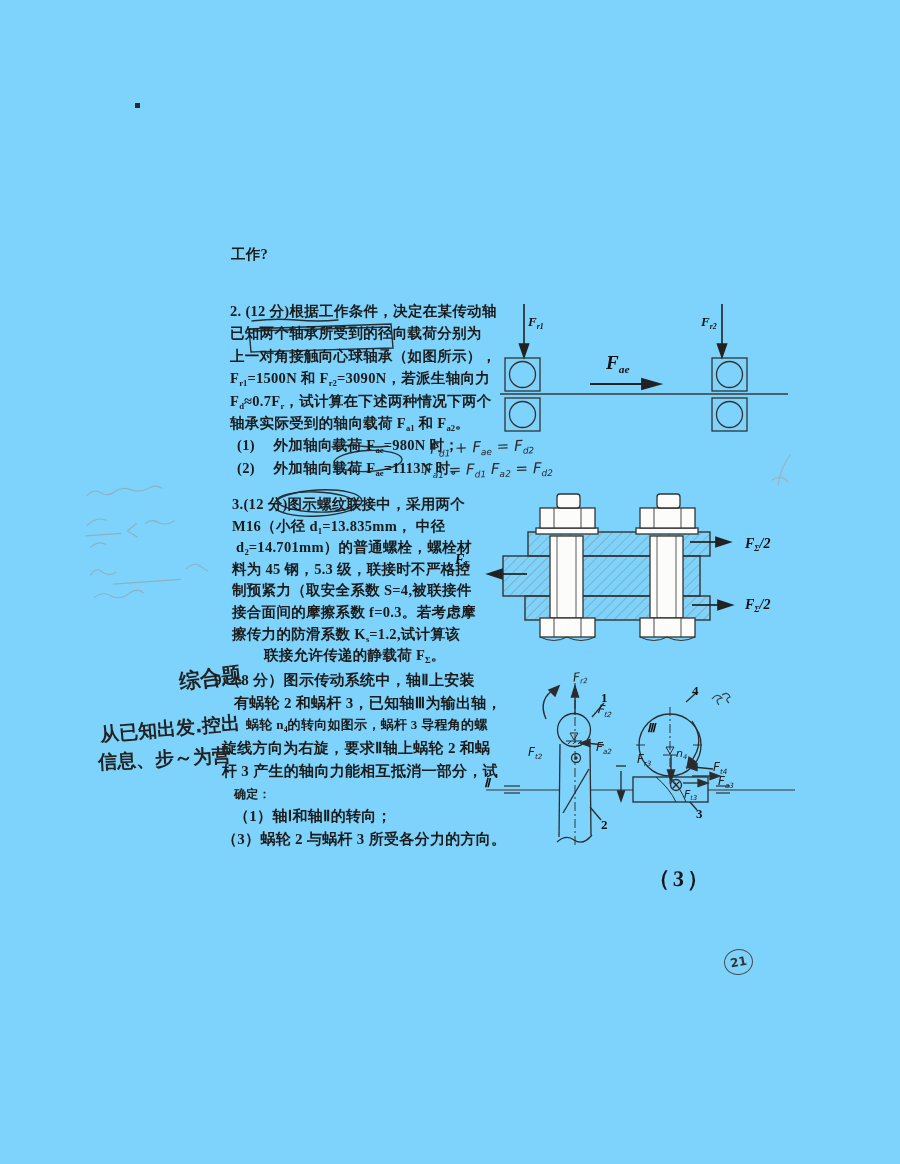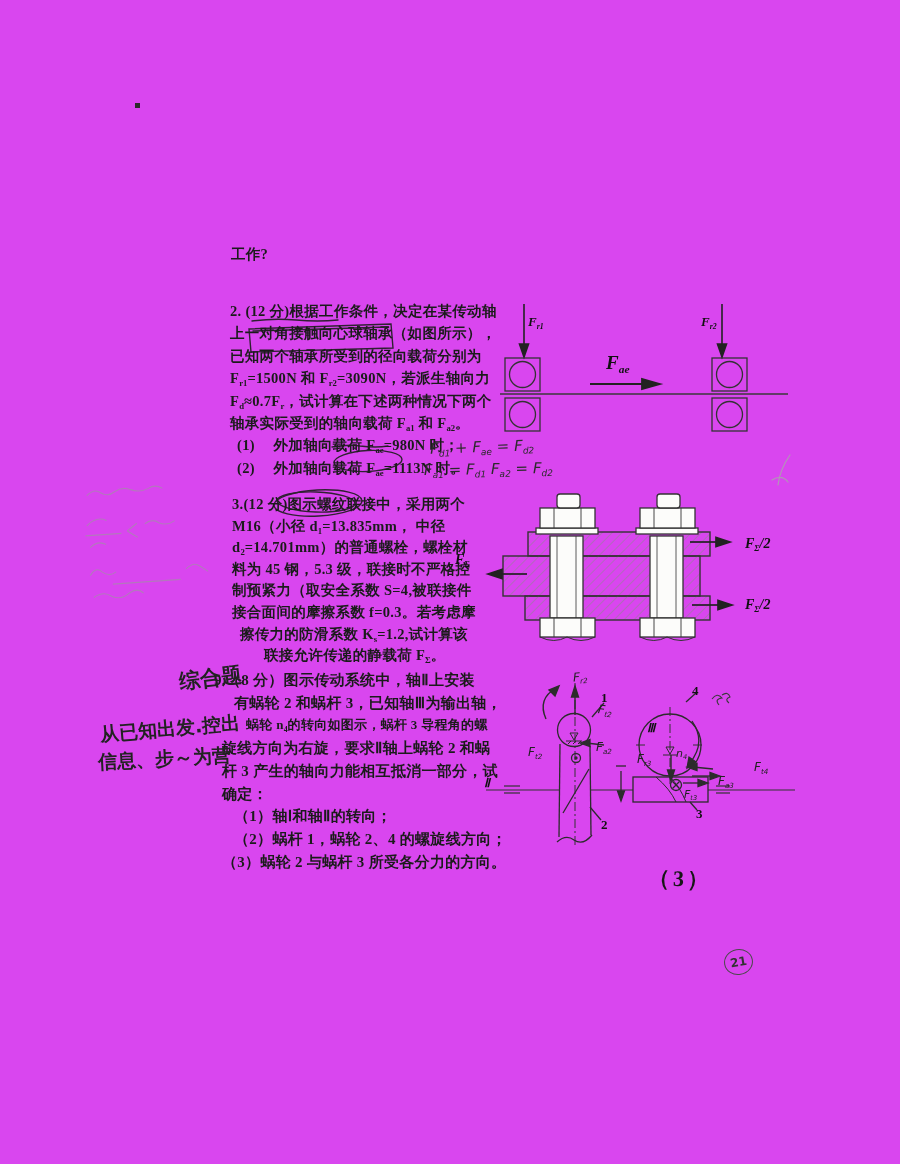--- a/index.html
+++ b/index.html
@@ -1,16 +1,16 @@
 <!DOCTYPE html>
 <html><head>
 <meta charset="utf-8">
 <style>
   html,body{margin:0;padding:0;background:#e8e8e8;}
-  .sheet{position:relative;width:900px;height:1164px;background:#d946ef;overflow:hidden;
+  .sheet{position:relative;width:900px;height:1164px;background:#7dd3fc;overflow:hidden;
          font-family:"Liberation Serif",serif;color:#161616;}
   .print{position:relative;white-space:nowrap;font-size:14.5px;font-weight:600;
          letter-spacing:0.3px;line-height:22.4px;color:#1b1b1b;}
   .pline{white-space:nowrap;}
   sub{font-size:0.6em;line-height:0;vertical-align:-0.35em;letter-spacing:0;}
   .abs{position:absolute;}
   .hand{position:absolute;font-family:"DejaVu Sans",sans-serif;font-style:italic;
         color:#2b2b2b;white-space:nowrap;}
   .handcn{position:absolute;font-family:"DejaVu Sans",sans-serif;color:#222;
         white-space:nowrap;font-weight:bold;}
@@ -30,49 +30,48 @@
 <body>
 
 <div class="sheet">
 
   <div class="dot"></div>
 
   <div class="abs print" style="left:231px;top:243px;">工作?</div>
 
   <div class="abs" style="left:230px;top:300px;">
     <div class="print pline">2. (12 分)根据工作条件，决定在某传动轴</div>
+    <div class="print pline">已知两个轴承所受到的径向载荷分别为</div>
     <div class="print pline">上一对角接触向心球轴承（如图所示），</div>
-    <div class="print pline">已知两个轴承所受到的径向载荷分别为</div>
     <div class="print pline">F<sub>r1</sub>=1500N 和 F<sub>r2</sub>=3090N，若派生轴向力</div>
     <div class="print pline">F<sub>d</sub>≈0.7F<sub>r</sub>，试计算在下述两种情况下两个</div>
     <div class="print pline">轴承实际受到的轴向载荷 F<sub>a1</sub> 和 F<sub>a2</sub>。</div>
     <div class="print pline" style="margin-left:7px;">(1)　 外加轴向载荷 F<sub>ae</sub>=980N 时；</div>
     <div class="print pline" style="margin-left:7px;">(2)　 外加轴向载荷 F<sub>ae</sub>=1113N 时。</div>
   </div>
 
   <div class="abs" style="left:232px;top:494px;">
     <div class="print pline" style="line-height:21.6px;">3.(12 分)图示螺纹联接中，采用两个</div>
     <div class="print pline" style="line-height:21.6px;">M16（小径 d<sub>1</sub>=13.835mm， 中径</div>
-    <div class="print pline" style="line-height:21.6px;">d<sub>2</sub>=14.701mm）的普通螺栓，螺栓材</div>
+    <div class="print pline" style="line-height:21.6px;text-align:center;">d<sub>2</sub>=14.701mm）的普通螺栓，螺栓材</div>
     <div class="print pline" style="line-height:21.6px;">料为 45 钢，5.3 级，联接时不严格控</div>
     <div class="print pline" style="line-height:21.6px;">制预紧力（取安全系数 S=4,被联接件</div>
     <div class="print pline" style="line-height:21.6px;">接合面间的摩擦系数 f=0.3。若考虑摩</div>
-    <div class="print pline" style="line-height:21.6px;text-align:center;">擦传力的防滑系数 K<sub>s</sub>=1.2,试计算该</div>
+    <div class="print pline" style="line-height:21.6px;">擦传力的防滑系数 K<sub>s</sub>=1.2,试计算该</div>
     <div class="print pline" style="line-height:21.6px;margin-left:32px;">联接允许传递的静载荷 F<sub>Σ</sub>。</div>
   </div>
 
   <div class="abs" style="left:214px;top:669px;">
     <div class="print pline" style="line-height:22.7px;font-size:15px;">9.（8 分）图示传动系统中，轴Ⅱ上安装</div>
     <div class="print pline" style="line-height:22.7px;font-size:15px;margin-left:20px;">有蜗轮 2 和蜗杆 3，已知轴Ⅲ为输出轴，</div>
     <div class="print pline" style="line-height:22.7px;font-size:13px;margin-left:8px;padding-left:24px;">蜗轮 n<sub>4</sub>的转向如图示，蜗杆 3 导程角的螺</div>
     <div class="print pline" style="line-height:22.7px;font-size:15px;margin-left:8px;">旋线方向为右旋，要求Ⅱ轴上蜗轮 2 和蜗</div>
     <div class="print pline" style="line-height:22.7px;font-size:15px;margin-left:8px;">杆 3 产生的轴向力能相互抵消一部分，试</div>
-    <div class="print pline" style="line-height:22.7px;font-size:15px;margin-left:8px;">确定：</div>
+    <div class="print pline" style="line-height:22.7px;font-size:12px;margin-left:20px;">确定：</div>
     <div class="print pline" style="line-height:22.7px;font-size:15px;margin-left:20px;">（1）轴Ⅰ和轴Ⅱ的转向；</div>
-    <div class="print pline" style="line-height:22.7px;font-size:15px;margin-left:20px;">（2）蜗杆 1，蜗轮 2、4 的螺旋线方向；</div>
     <div class="print pline" style="line-height:22.7px;font-size:15px;margin-left:8px;">（3）蜗轮 2 与蜗杆 3 所受各分力的方向。</div>
   </div>
 
   <svg class="abs" style="left:470px;top:290px;" width="330" height="190" viewBox="0 0 330 190">
     <g stroke="#3a3a3a" stroke-width="1.4" fill="none">
       <line x1="30" y1="104" x2="318" y2="104"></line>
     </g>
     <g stroke="#333" stroke-width="1.3" fill="none">
       <rect x="35" y="68" width="35" height="33"></rect>
       <circle cx="52.5" cy="84.5" r="13"></circle>
@@ -243,21 +242,21 @@
   <div class="wlbl" style="left:573px;top:670px;transform:rotate(-4deg);">F<sub>r2</sub></div>
   <div class="plbl" style="left:601px;top:690px;">1</div>
   <div class="wlbl" style="left:598px;top:703px;transform:rotate(8deg);">F<sub>t2</sub></div>
   <div class="wlbl" style="left:596px;top:740px;">F<sub>a2</sub></div>
   <div class="wlbl" style="left:528px;top:745px;">F<sub>t2</sub></div>
   <div class="lbl" style="left:484px;top:776px;font-size:12px;">Ⅱ</div>
   <div class="lbl" style="left:647px;top:721px;font-size:12px;">Ⅲ</div>
   <div class="wlbl" style="left:676px;top:747px;font-size:11px;">n<sub>4</sub></div>
   <div class="wlbl" style="left:637px;top:752px;">F<sub>r3</sub></div>
   <div class="plbl" style="left:692px;top:683px;">4</div>
-  <div class="wlbl" style="left:754px;top:760px;">F<sub>t4</sub></div>
+  <div class="wlbl" style="left:713px;top:760px;">F<sub>t4</sub></div>
   <div class="wlbl" style="left:718px;top:774px;">F<sub>a3</sub></div>
   <div class="wlbl" style="left:684px;top:788px;font-size:11px;">F<sub>t3</sub></div>
   <div class="plbl" style="left:601px;top:817px;">2</div>
   <div class="plbl" style="left:696px;top:806px;">3</div>
 
   <svg class="abs" style="left:0;top:0;" width="900" height="1164" viewBox="0 0 900 1164">
     <g stroke="#1d1d1d" stroke-width="1.4" fill="none" stroke-linecap="round" opacity="0.9">
       <path d="M252,321 q22,-3 44,-1 q22,2 42,0"></path>
       <path d="M249,329 L391,324 L393,348 L251,352 Z"></path>
       <path d="M253,331 L388,327"></path>

